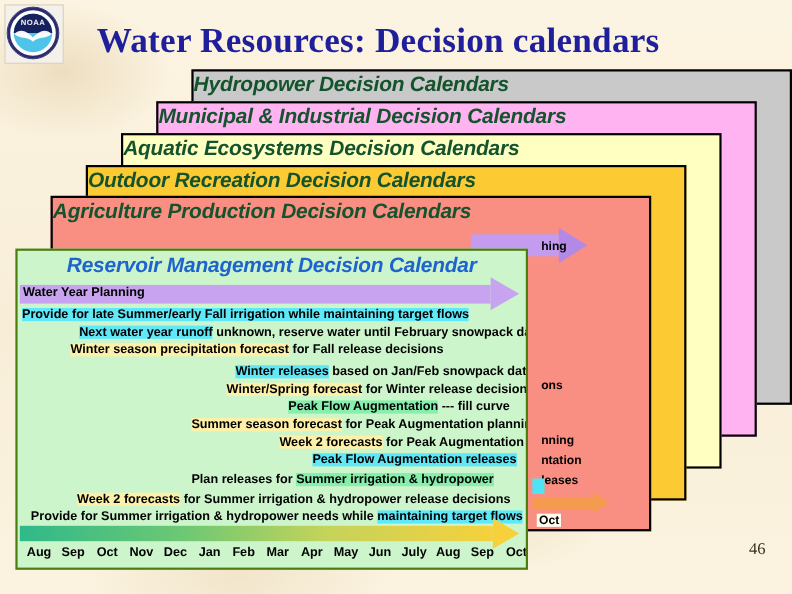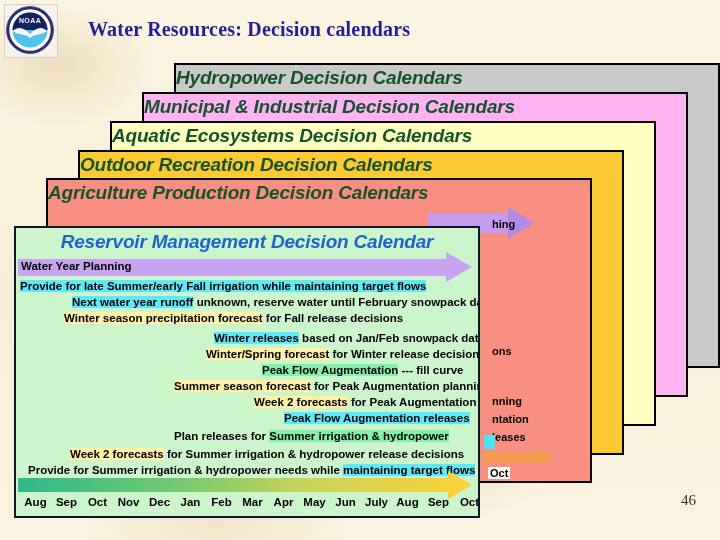--- a/index.html
+++ b/index.html
@@ -21,21 +21,21 @@
     z-index:0;
   }
 
   
   #noaa-logo{position:absolute;left:4px;top:4px;width:52px;height:52px;z-index:40;
              background:#f4f0ea;border:1px solid #d9cfbc;}
   
   #page-title{
     position:absolute;left:88px;top:18px;z-index:40;
     font-family:"Liberation Serif", serif;
-    font-weight:bold;font-size:20px;color:#1f1f9c;letter-spacing:.2px;
+    font-weight:bold;font-size:32px;color:#1f1f9c;letter-spacing:.2px;
     white-space:nowrap;
   }
   #slide-number{
     position:absolute;right:24px;top:492px;z-index:40;
     font-family:"Liberation Serif", serif;font-size:15px;color:#3a3020;
   }
 
   
   .panel{
     position:absolute;border:2px solid #000;box-sizing:border-box;
@@ -67,21 +67,21 @@
   }
   .mini-cyan{position:absolute;width:11px;height:14px;background:#4fe4f5;}
   .mini-oct{
     position:absolute;font-size:11px;font-weight:bold;color:#000;
     background:#fffef0;padding:0 2px;white-space:nowrap;
   }
 
   
   #reservoir-panel{
     position:absolute;left:14px;top:226px;width:466px;height:292px;
-    background:#ccf5cc;border:2px solid #0f172a;box-sizing:border-box;z-index:30;
+    background:#ccf5cc;border:2px solid #4d7c0f;box-sizing:border-box;z-index:30;
     overflow:hidden;
   }
   #reservoir-title{
     position:absolute;left:0;top:3px;width:100%;text-align:center;
     font-style:italic;font-weight:bold;font-size:19px;color:#1f63cf;
     white-space:nowrap;letter-spacing:-.2px;
   }
   
   #wy-arrow-bar{
     position:absolute;left:2px;top:31px;width:428px;height:17px;background:#c8a4f0;

